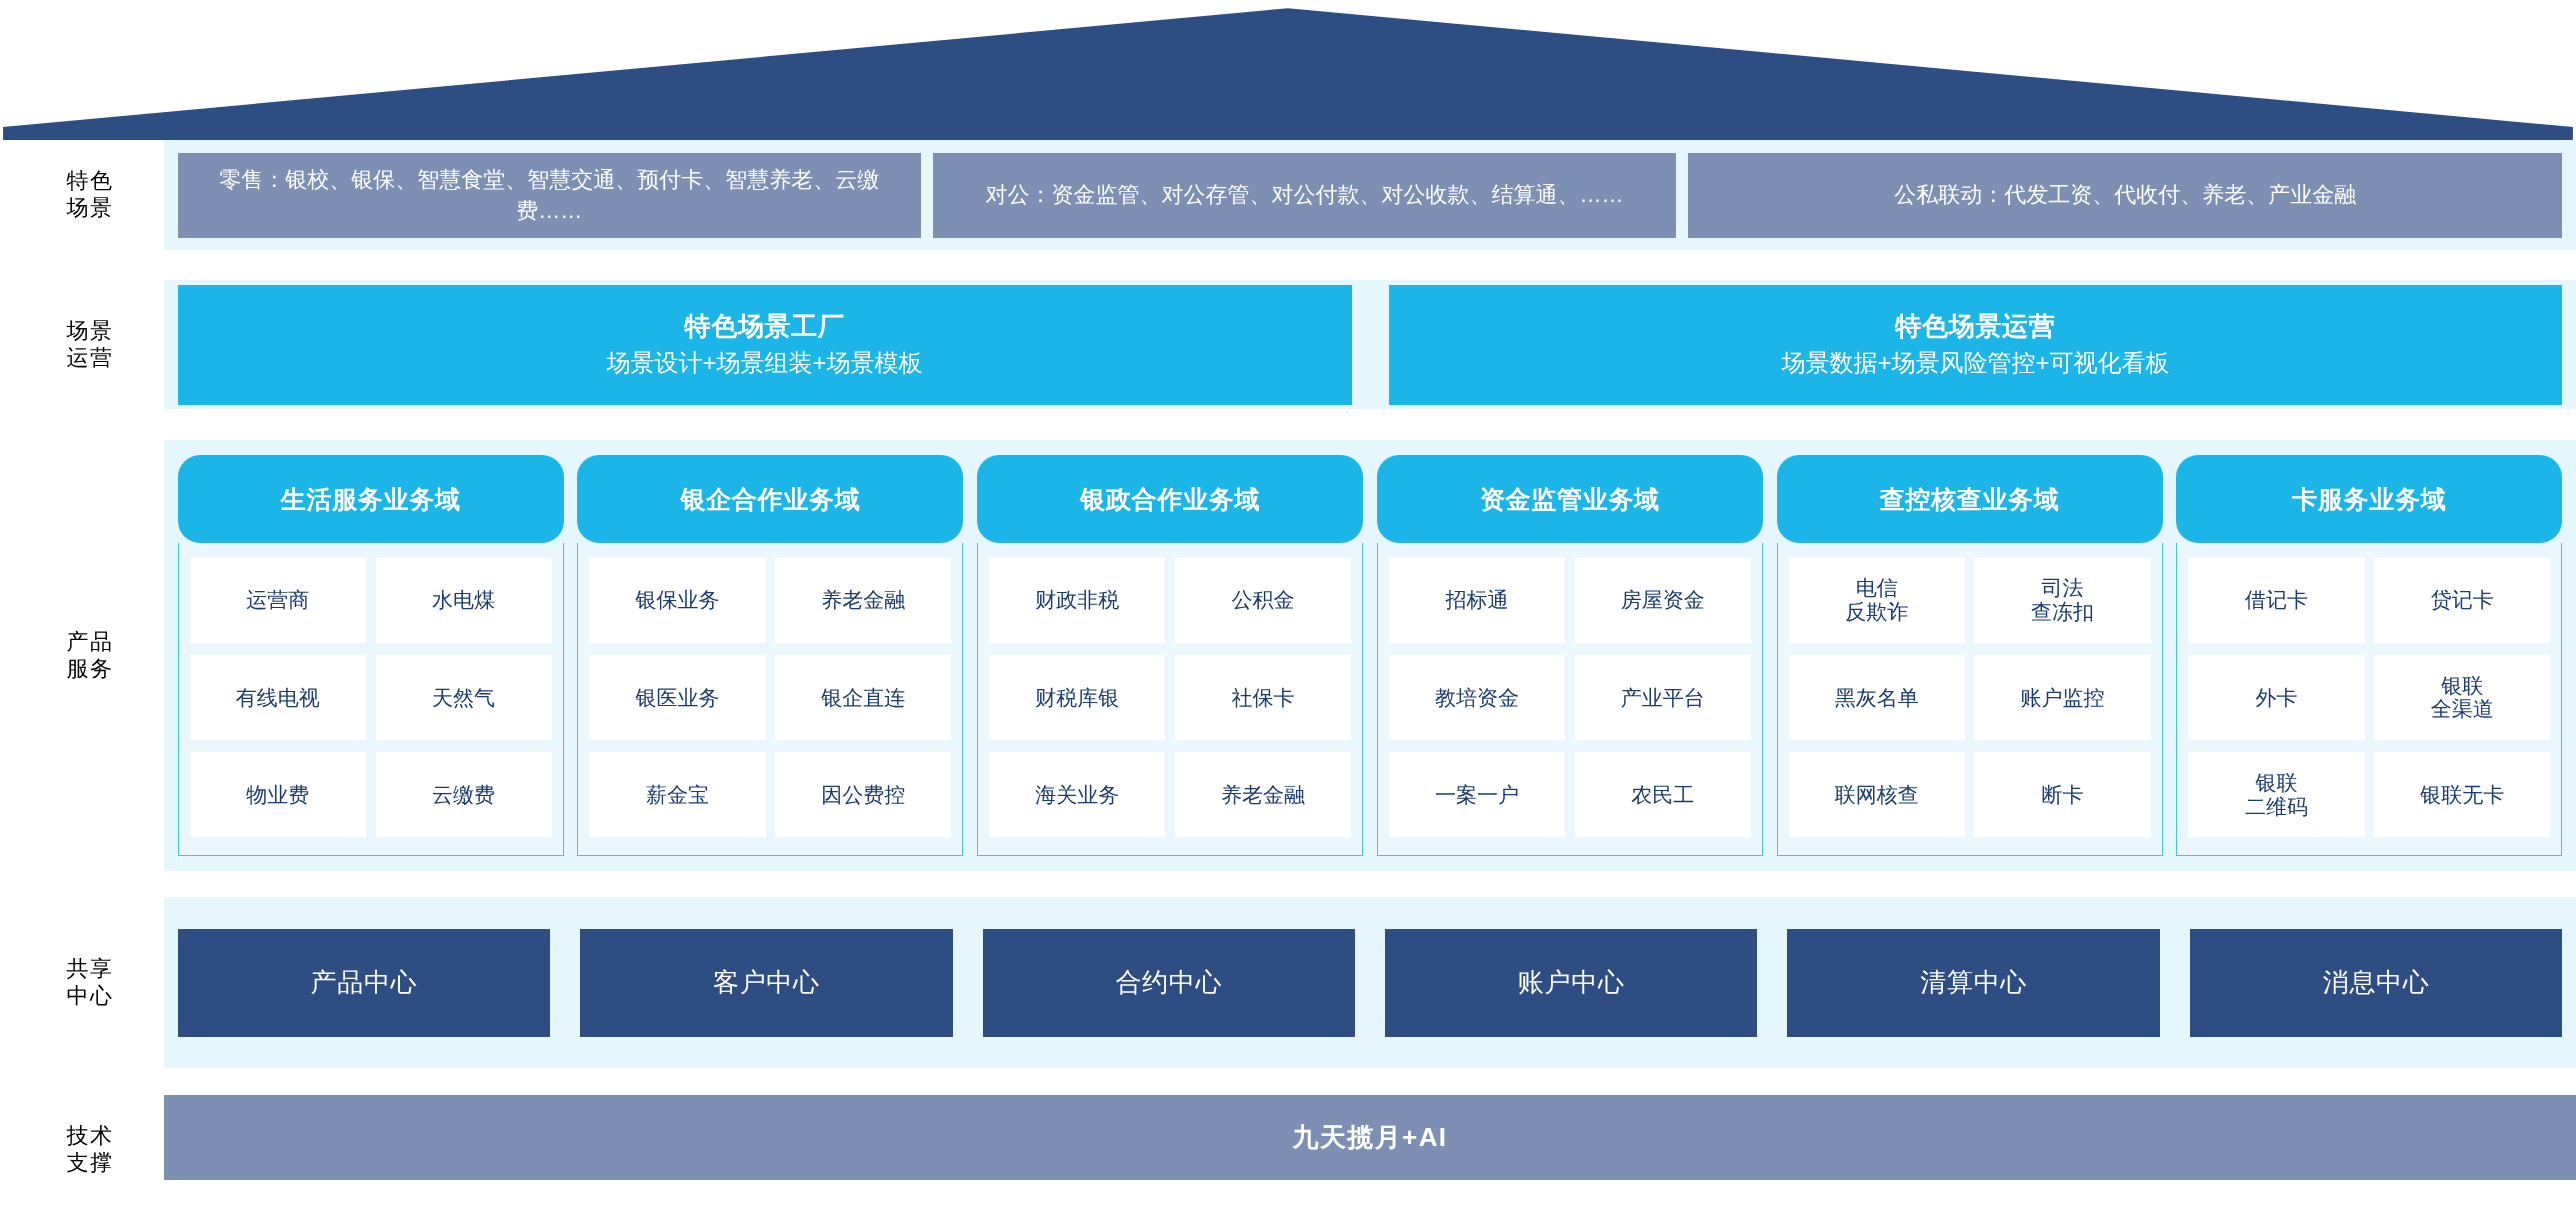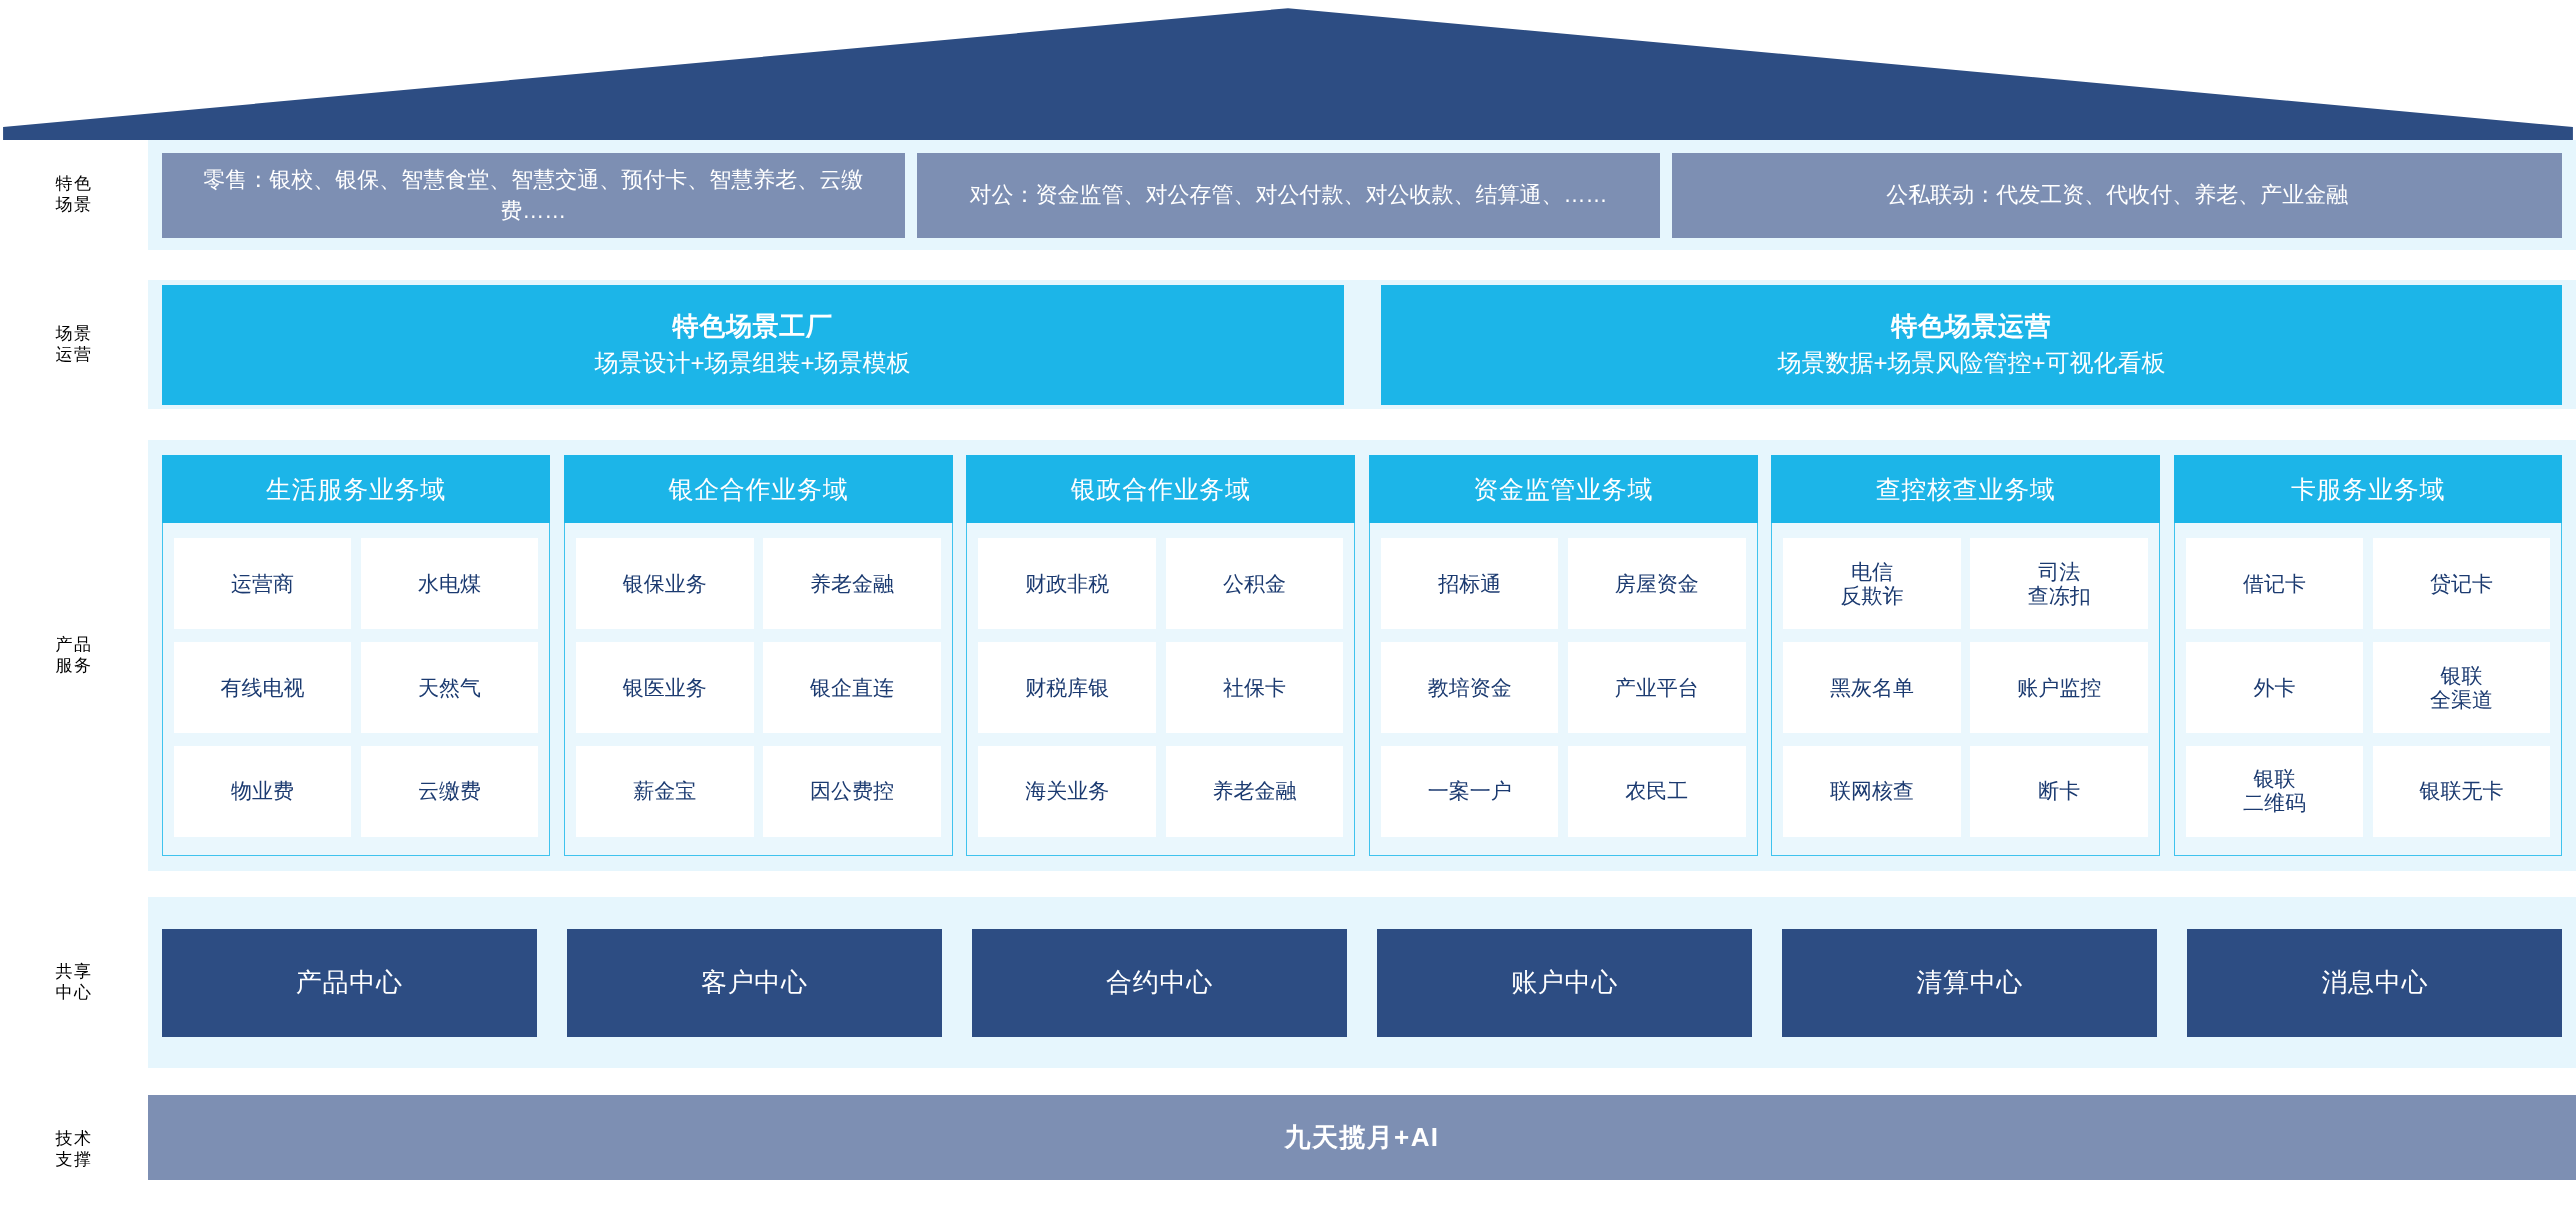--- a/index.html
+++ b/index.html
@@ -44,25 +44,26 @@
     display: flex;
     align-items: stretch;
   }
   .row-label {
     width: 148px;
     flex: 0 0 148px;
     display: flex;
     align-items: center;
     justify-content: center;
     color: #000000;
-    font-size: 17px;
+    font-size: 22px;
     font-weight: normal;
     line-height: 1.22;
     text-align: center;
     letter-spacing: 1.4px;
+    margin-left: 16px;
   }
   .panel {
     flex: 1 1 auto;
     background: #E6F6FD;
     display: flex;
     align-items: center;
     box-sizing: border-box;
   }
 
   
@@ -128,27 +129,28 @@
   .domain-card {
     flex: 1 1 0;
     display: flex;
     flex-direction: column;
     box-sizing: border-box;
   }
   .domain-head {
     background: #1CB5E8;
     color: #ffffff;
     font-size: 25px;
-    font-weight: normal;
+    font-weight: bold;
     letter-spacing: 0.7px;
-    height: 68px;
-    display: flex;
-    align-items: center;
-    justify-content: center;
-    box-sizing: border-box;
+    height: 88px;
+    display: flex;
+    align-items: center;
+    justify-content: center;
+    box-sizing: border-box;
+    border-radius: 22px;
   }
   .domain-body {
     flex: 1 1 auto;
     background: #EAF7FD;
     border: 1.4px solid #3FC3EE;
     border-top: none;
     box-sizing: border-box;
     display: grid;
     grid-template-columns: 1fr 1fr;
     grid-template-rows: 1fr 1fr 1fr;

